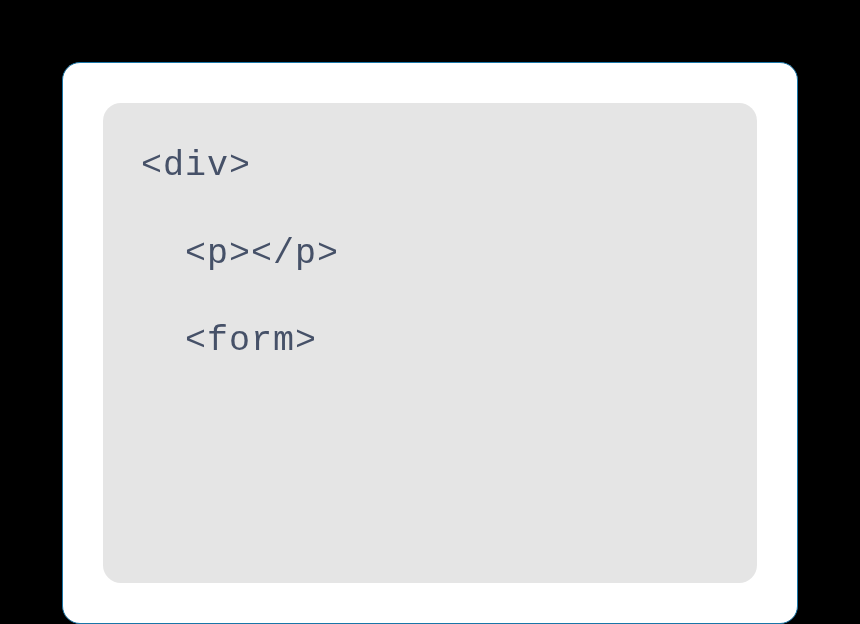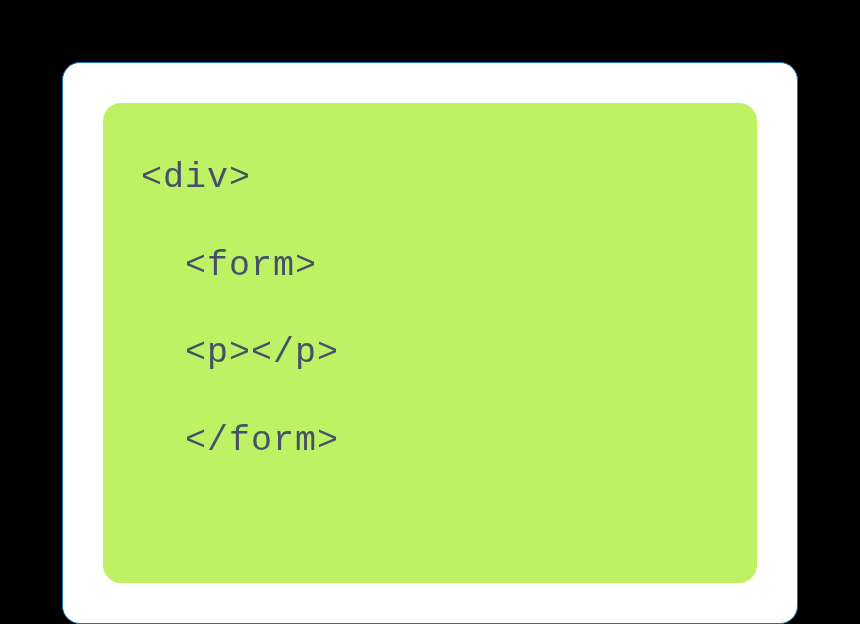--- a/index.html
+++ b/index.html
@@ -20,36 +20,35 @@
       width: 736px;
       height: 562px;
       background: #ffffff;
       border: 1.5px solid #1976a8;
       border-radius: 18px;
       padding: 40px;
     }
     .code-block {
       width: 100%;
       height: 100%;
-      background: #bef264;
+      background: #e5e5e5;
       border-radius: 18px;
-      padding: 32px 38px;
+      padding: 20px 38px;
     }
     .code-line {
       font-family: "Courier New", Courier, monospace;
       font-size: 35px;
       color: #465168;
       line-height: 2.5;
       white-space: pre;
       letter-spacing: 1px;
     }
   </style>
 </head>
 <body>
 
 <div class="card">
   <div class="code-block">
     <div class="code-line">&lt;div&gt;</div>
+    <div class="code-line">  &lt;p&gt;&lt;/p&gt;</div>
     <div class="code-line">  &lt;form&gt;</div>
-    <div class="code-line">  &lt;p&gt;&lt;/p&gt;</div>
-    <div class="code-line">  &lt;/form&gt;</div>
   </div>
 </div>
 
 </body></html>

